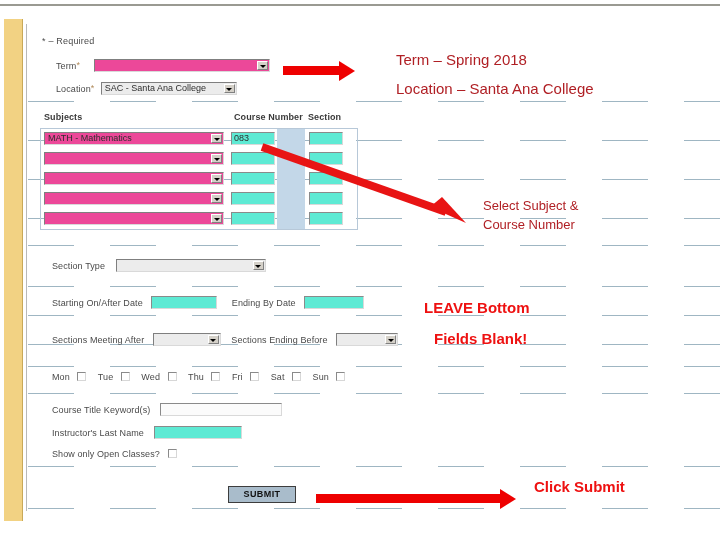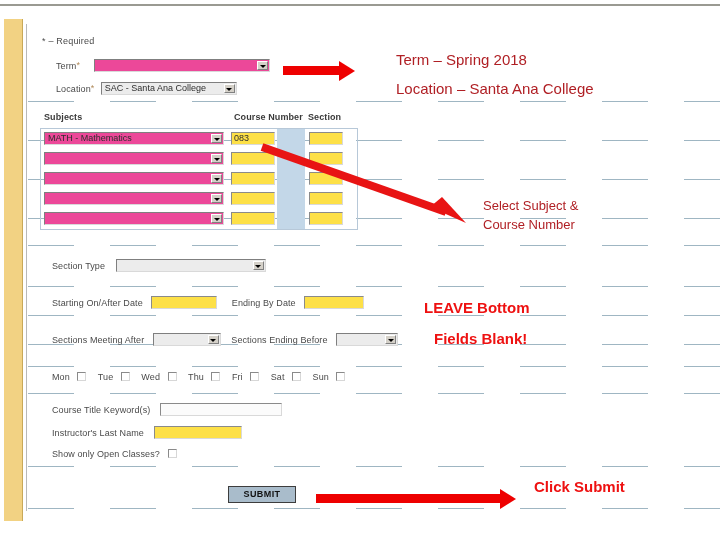--- a/index.html
+++ b/index.html
@@ -124,21 +124,21 @@
     left: 50%; top: 50%;
     margin-left: -3px; margin-top: -1px;
     border-left: 3px solid transparent;
     border-right: 3px solid transparent;
     border-top: 3px solid #000000;
   }
 
   .txt {
     display: inline-block;
     vertical-align: middle;
-    background: #fde047;
+    background: #5eead4;
     border: 1px solid #8a8a8a;
     border-right-color: #d9d9d9;
     border-bottom-color: #d9d9d9;
     height: 13px;
     box-sizing: border-box;
     font-size: 9px;
     color: #2e2e2e;
     line-height: 11px;
     padding-left: 2px;
     overflow: hidden;

